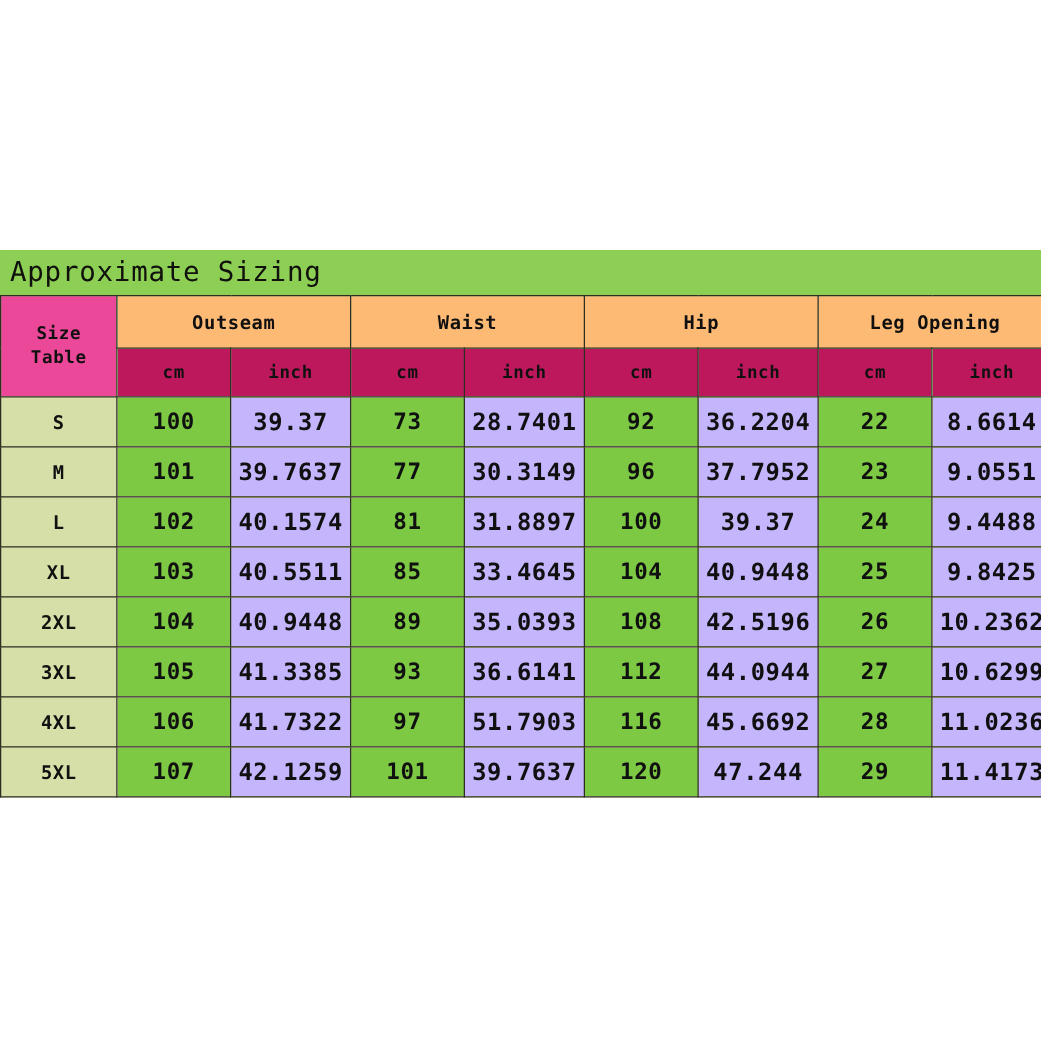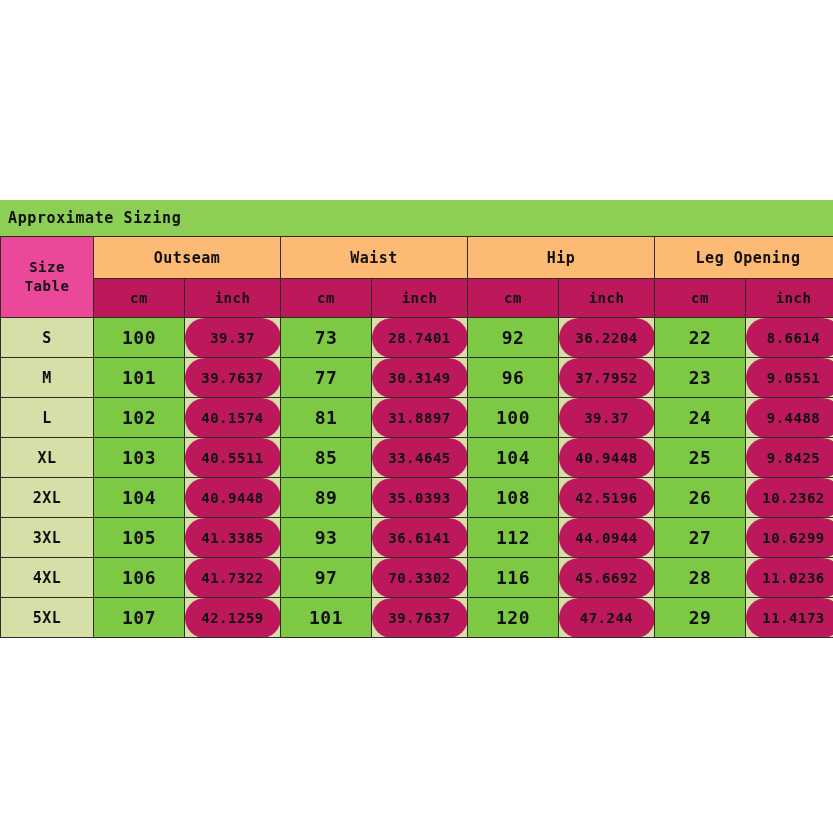--- a/index.html
+++ b/index.html
@@ -28,22 +28,22 @@
     top: 200px;
     width: 833px;
     height: 36px;
     background: #8dce54;
     display: flex;
     align-items: center;
     box-sizing: border-box;
     padding-left: 8px;
   }
   #banner-title {
-    font-size: 15px;
-    font-weight: bold;
+    font-size: 22px;
+    font-weight: normal;
     color: #10100c;
     letter-spacing: 0.6px;
     white-space: nowrap;
   }
 
   
   #sizing-table {
     position: absolute;
     left: 0;
     top: 236px;
@@ -92,24 +92,23 @@
     letter-spacing: 0.5px;
   }
   .cm-cell {
     height: 39px;
     background: #7dc944;
     font-size: 18px;
     letter-spacing: 0.5px;
   }
   .in-cell {
     height: 39px;
-    background: #be185d;
-    font-size: 14px;
-    letter-spacing: 0.5px;
-    border-radius: 20px;
+    background: #c4b5fd;
+    font-size: 19px;
+    letter-spacing: 0.5px;
   }
 
   
   col.c-size   { width: 93px; }
   col.c-cm     { width: 91px; }
   col.c-inch   { width: 96px; }
 </style>
 </head>
 <body>
 
@@ -218,21 +217,21 @@
           <td class="cm-cell">112</td>
           <td class="in-cell">44.0944</td>
           <td class="cm-cell">27</td>
           <td class="in-cell">10.6299</td>
         </tr>
         <tr>
           <td class="size-cell">4XL</td>
           <td class="cm-cell">106</td>
           <td class="in-cell">41.7322</td>
           <td class="cm-cell">97</td>
-          <td class="in-cell">70.3302</td>
+          <td class="in-cell">51.7903</td>
           <td class="cm-cell">116</td>
           <td class="in-cell">45.6692</td>
           <td class="cm-cell">28</td>
           <td class="in-cell">11.0236</td>
         </tr>
         <tr>
           <td class="size-cell">5XL</td>
           <td class="cm-cell">107</td>
           <td class="in-cell">42.1259</td>
           <td class="cm-cell">101</td>

